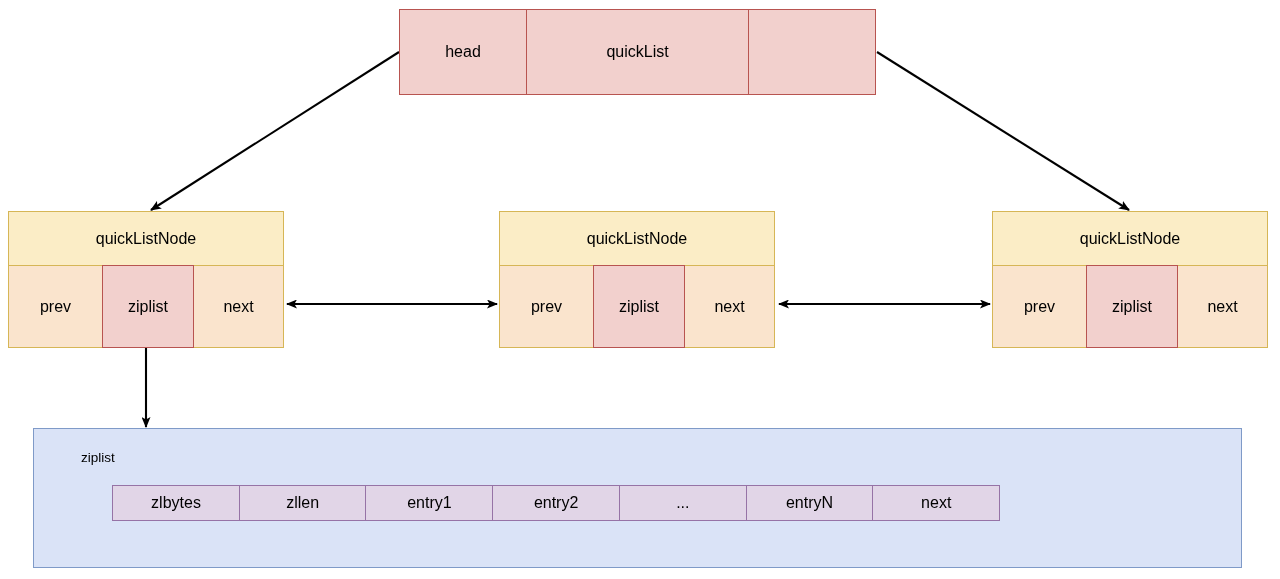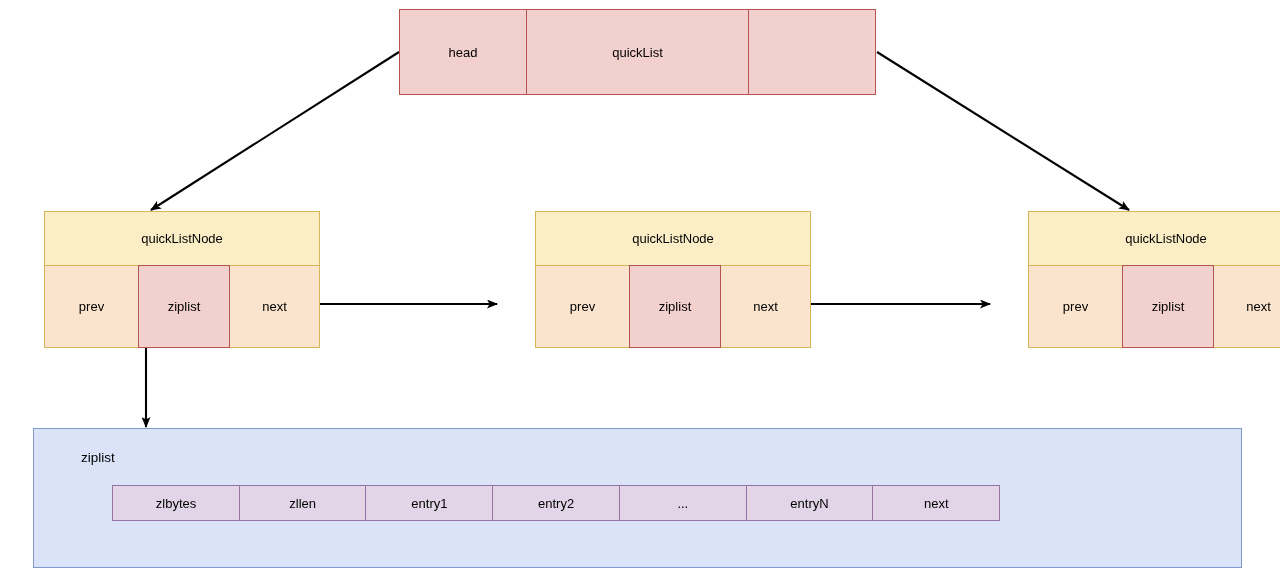--- a/index.html
+++ b/index.html
@@ -24,21 +24,21 @@
   #edge-layer {
     position: absolute;
     left: 0; top: 0;
     width: 1280px;
     height: 579px;
     pointer-events: none;
   }
 
   
   .cell-label {
-    font-size: 13px;
+    font-size: 16px;
     line-height: 1;
     white-space: nowrap;
     text-align: center;
   }
 
   
   .quicklist-struct {
     position: absolute;
     left: 399px;
     top: 9px;
@@ -58,21 +58,20 @@
   .quicklist-struct .ql-cell.head { width: 127px; border-right: 1.6px solid #b85450; }
   .quicklist-struct .ql-cell.name { width: 222px; border-right: 1.6px solid #b85450; }
   .quicklist-struct .ql-cell.tail { width: 128px; }
 
   
   .qnode {
     position: absolute;
     width: 276px;
     height: 137px;
     box-sizing: border-box;
-    margin-left: 36px;
   }
   .qnode .qnode-header {
     position: absolute;
     left: 0; top: 0;
     width: 276px;
     height: 55px;
     background: #fbedc6;
     border: 1.4px solid #d6b656;
     box-sizing: border-box;
     display: flex;

